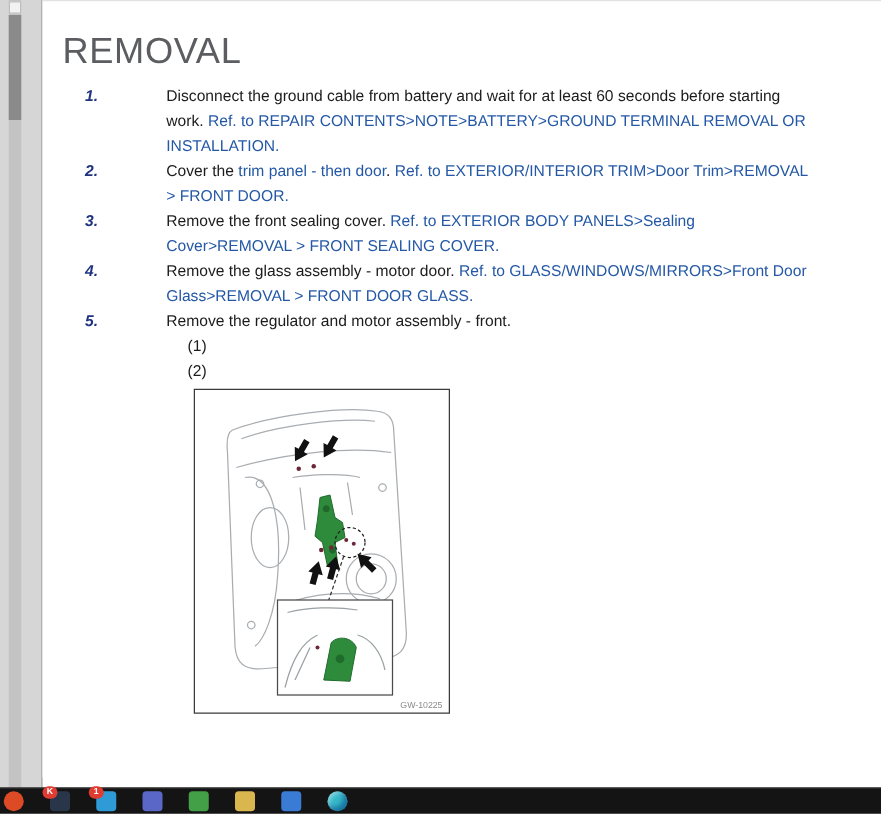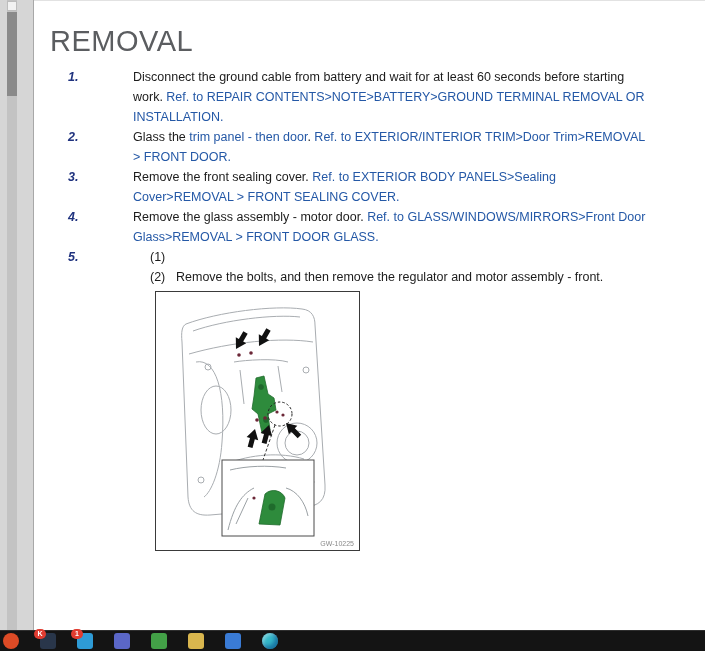--- a/index.html
+++ b/index.html
@@ -61,42 +61,42 @@
 
   <div class="steps">
 
     <div class="step">
       <span class="step-num">1.</span>
       <div class="step-text"><span>Disconnect the ground cable from battery and wait for at least 60 seconds before starting work. </span><a class="ref" href="#">Ref. to REPAIR CONTENTS&gt;NOTE&gt;BATTERY&gt;GROUND TERMINAL REMOVAL OR INSTALLATION.</a></div>
     </div>
 
     <div class="step">
       <span class="step-num">2.</span>
-      <div class="step-text"><span>Glass the </span><a class="ref" href="#">trim panel - then door</a><span>. </span><a class="ref" href="#">Ref. to EXTERIOR/INTERIOR TRIM&gt;Door Trim&gt;REMOVAL &gt; FRONT DOOR.</a></div>
+      <div class="step-text"><span>Cover the </span><a class="ref" href="#">trim panel - then door</a><span>. </span><a class="ref" href="#">Ref. to EXTERIOR/INTERIOR TRIM&gt;Door Trim&gt;REMOVAL &gt; FRONT DOOR.</a></div>
     </div>
 
     <div class="step">
       <span class="step-num">3.</span>
       <div class="step-text"><span>Remove the front sealing cover. </span><a class="ref" href="#">Ref. to EXTERIOR BODY PANELS&gt;Sealing Cover&gt;REMOVAL &gt; FRONT SEALING COVER.</a></div>
     </div>
 
     <div class="step">
       <span class="step-num">4.</span>
       <div class="step-text"><span>Remove the glass assembly - motor door. </span><a class="ref" href="#">Ref. to GLASS/WINDOWS/MIRRORS&gt;Front Door Glass&gt;REMOVAL &gt; FRONT DOOR GLASS.</a></div>
     </div>
 
     <div class="step">
       <span class="step-num">5.</span>
       <div class="step-text">
+        <span>Remove the regulator and motor assembly - front.</span>
         <div class="substep">
           <span class="substep-num">(1)</span>
         </div>
         <div class="substep">
           <span class="substep-num">(2)</span>
-          <span>Remove the bolts, and then remove the regulator and motor assembly - front.</span>
         </div>
 
         
         <div class="figure">
           <svg viewBox="0 0 203 258" width="203" height="258">
             <defs>
               <path id="arr" d="M0 0 L10 -6 L10 -2.5 L19 -2.5 L19 2.5 L10 2.5 L10 6 Z"></path>
             </defs>
 
             <g stroke="#a9adb1" fill="none" stroke-width="1">

